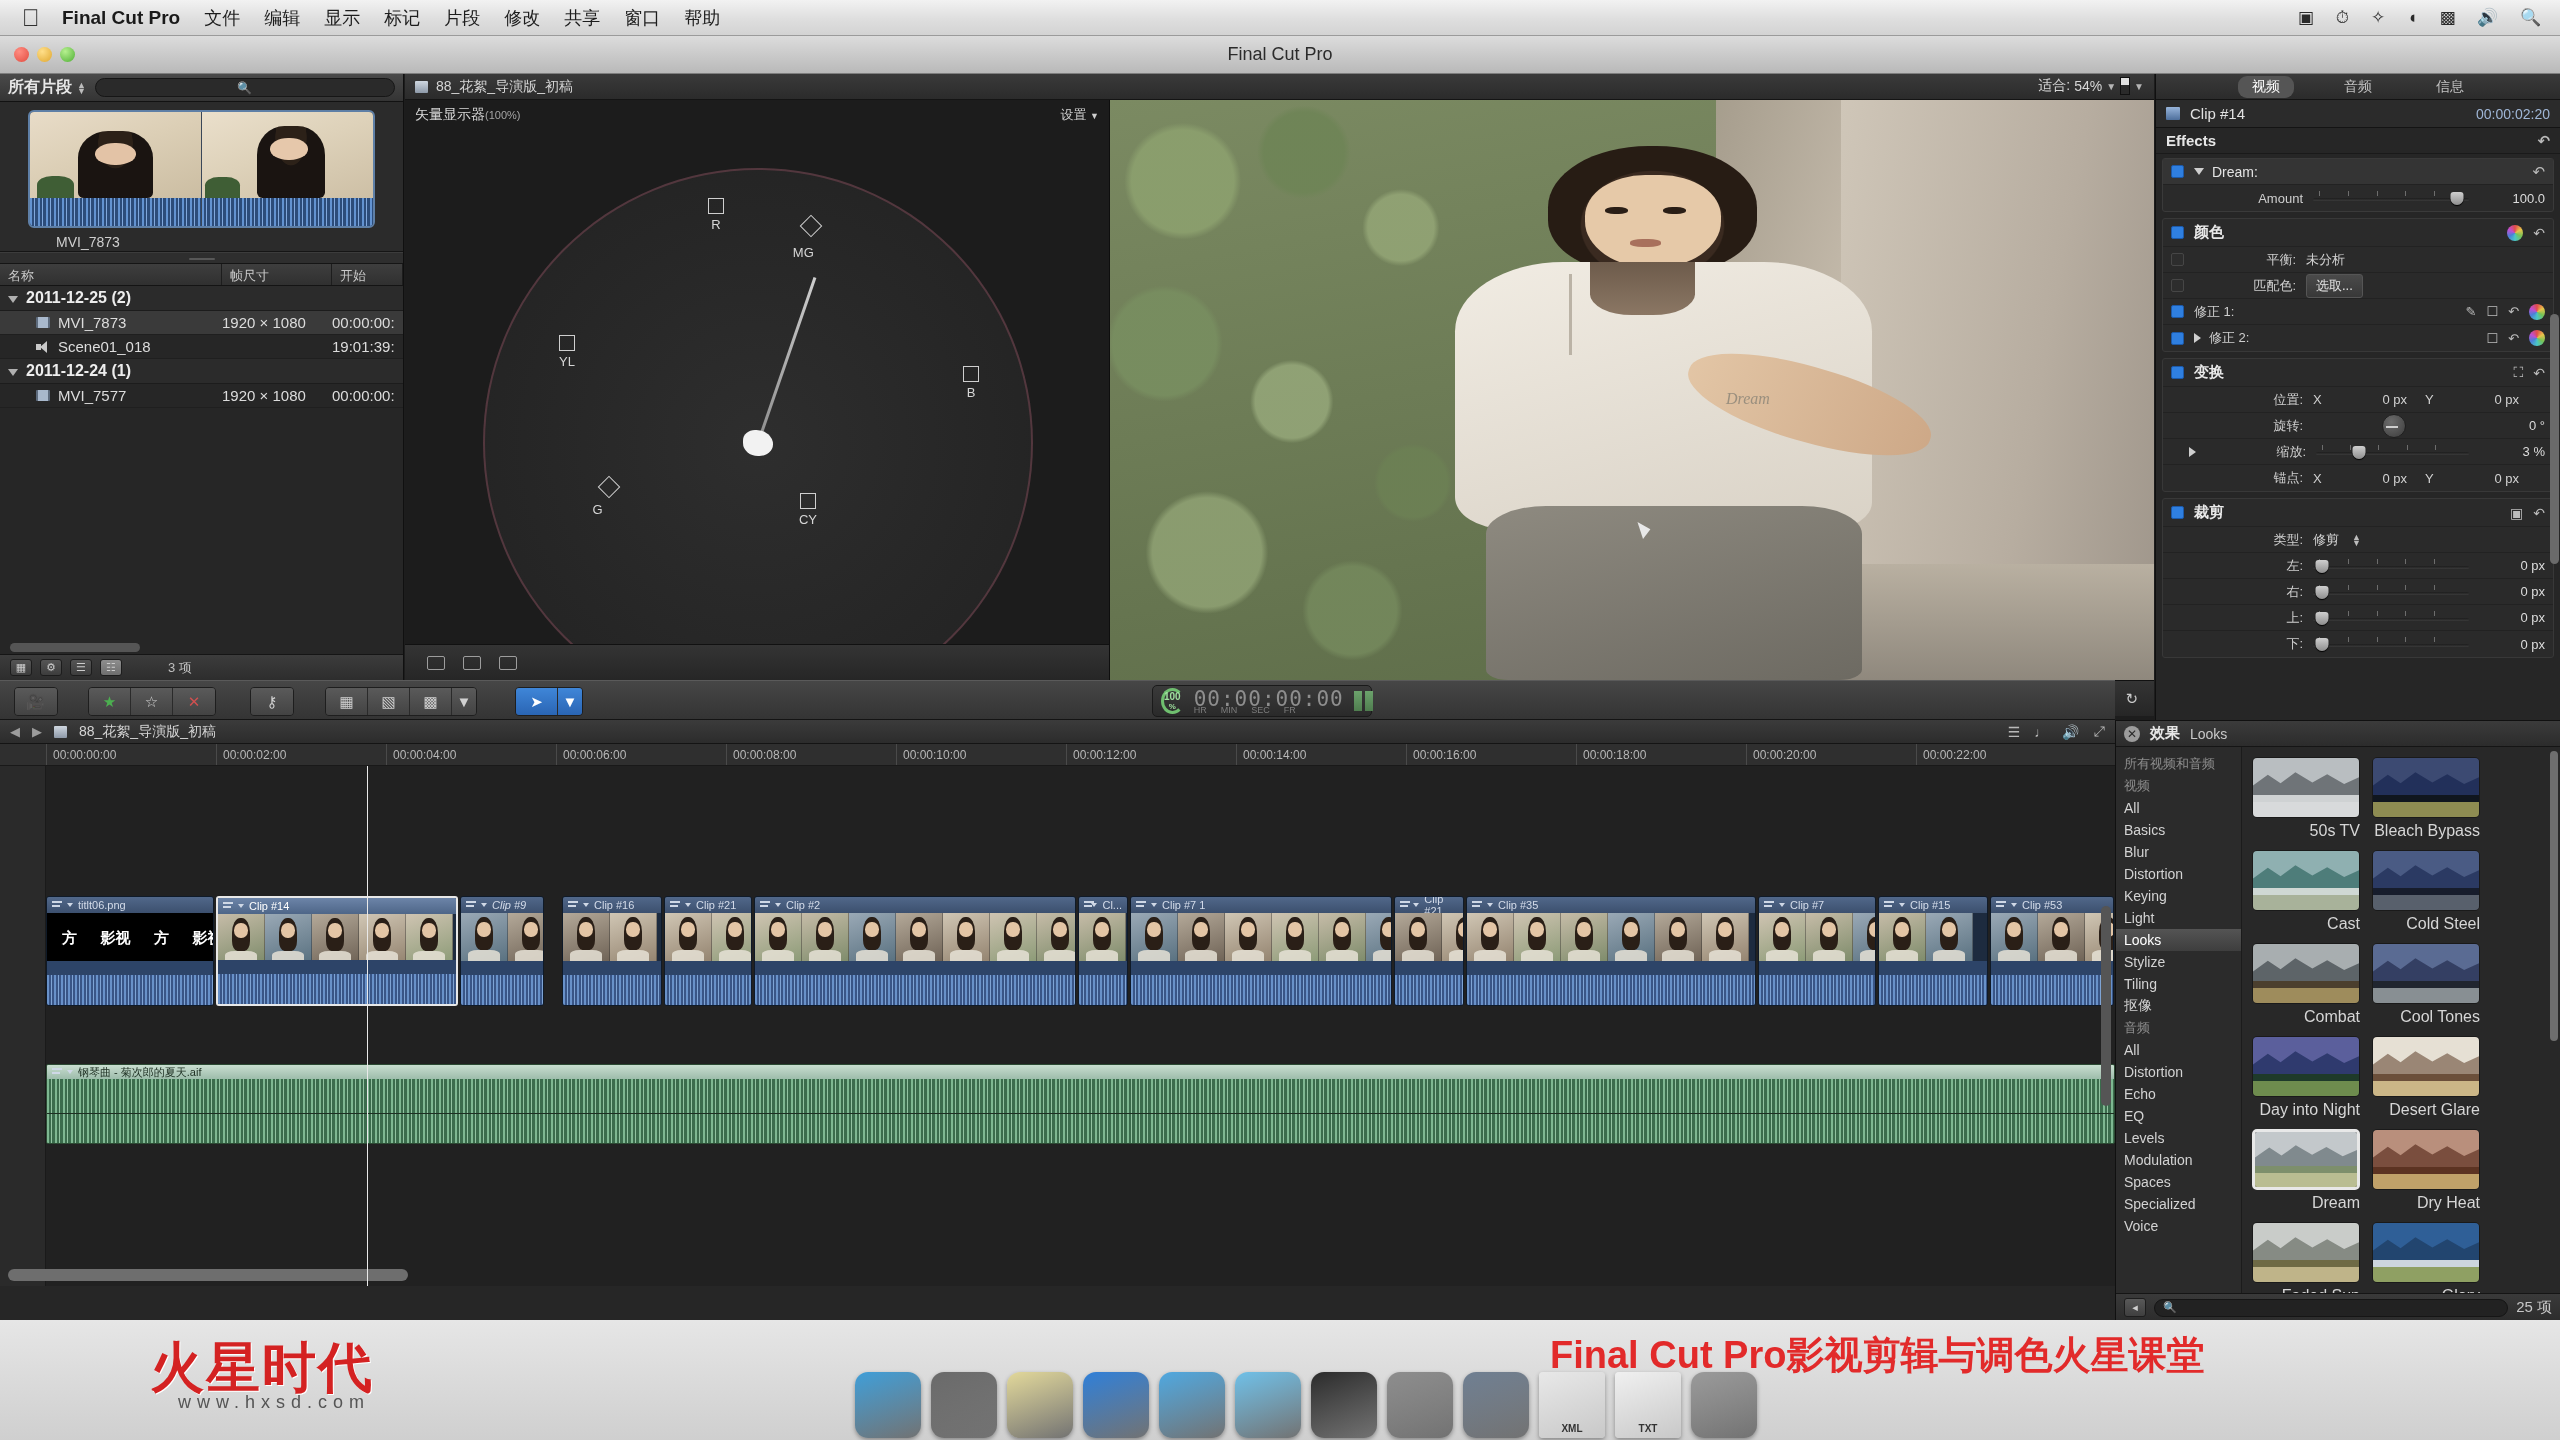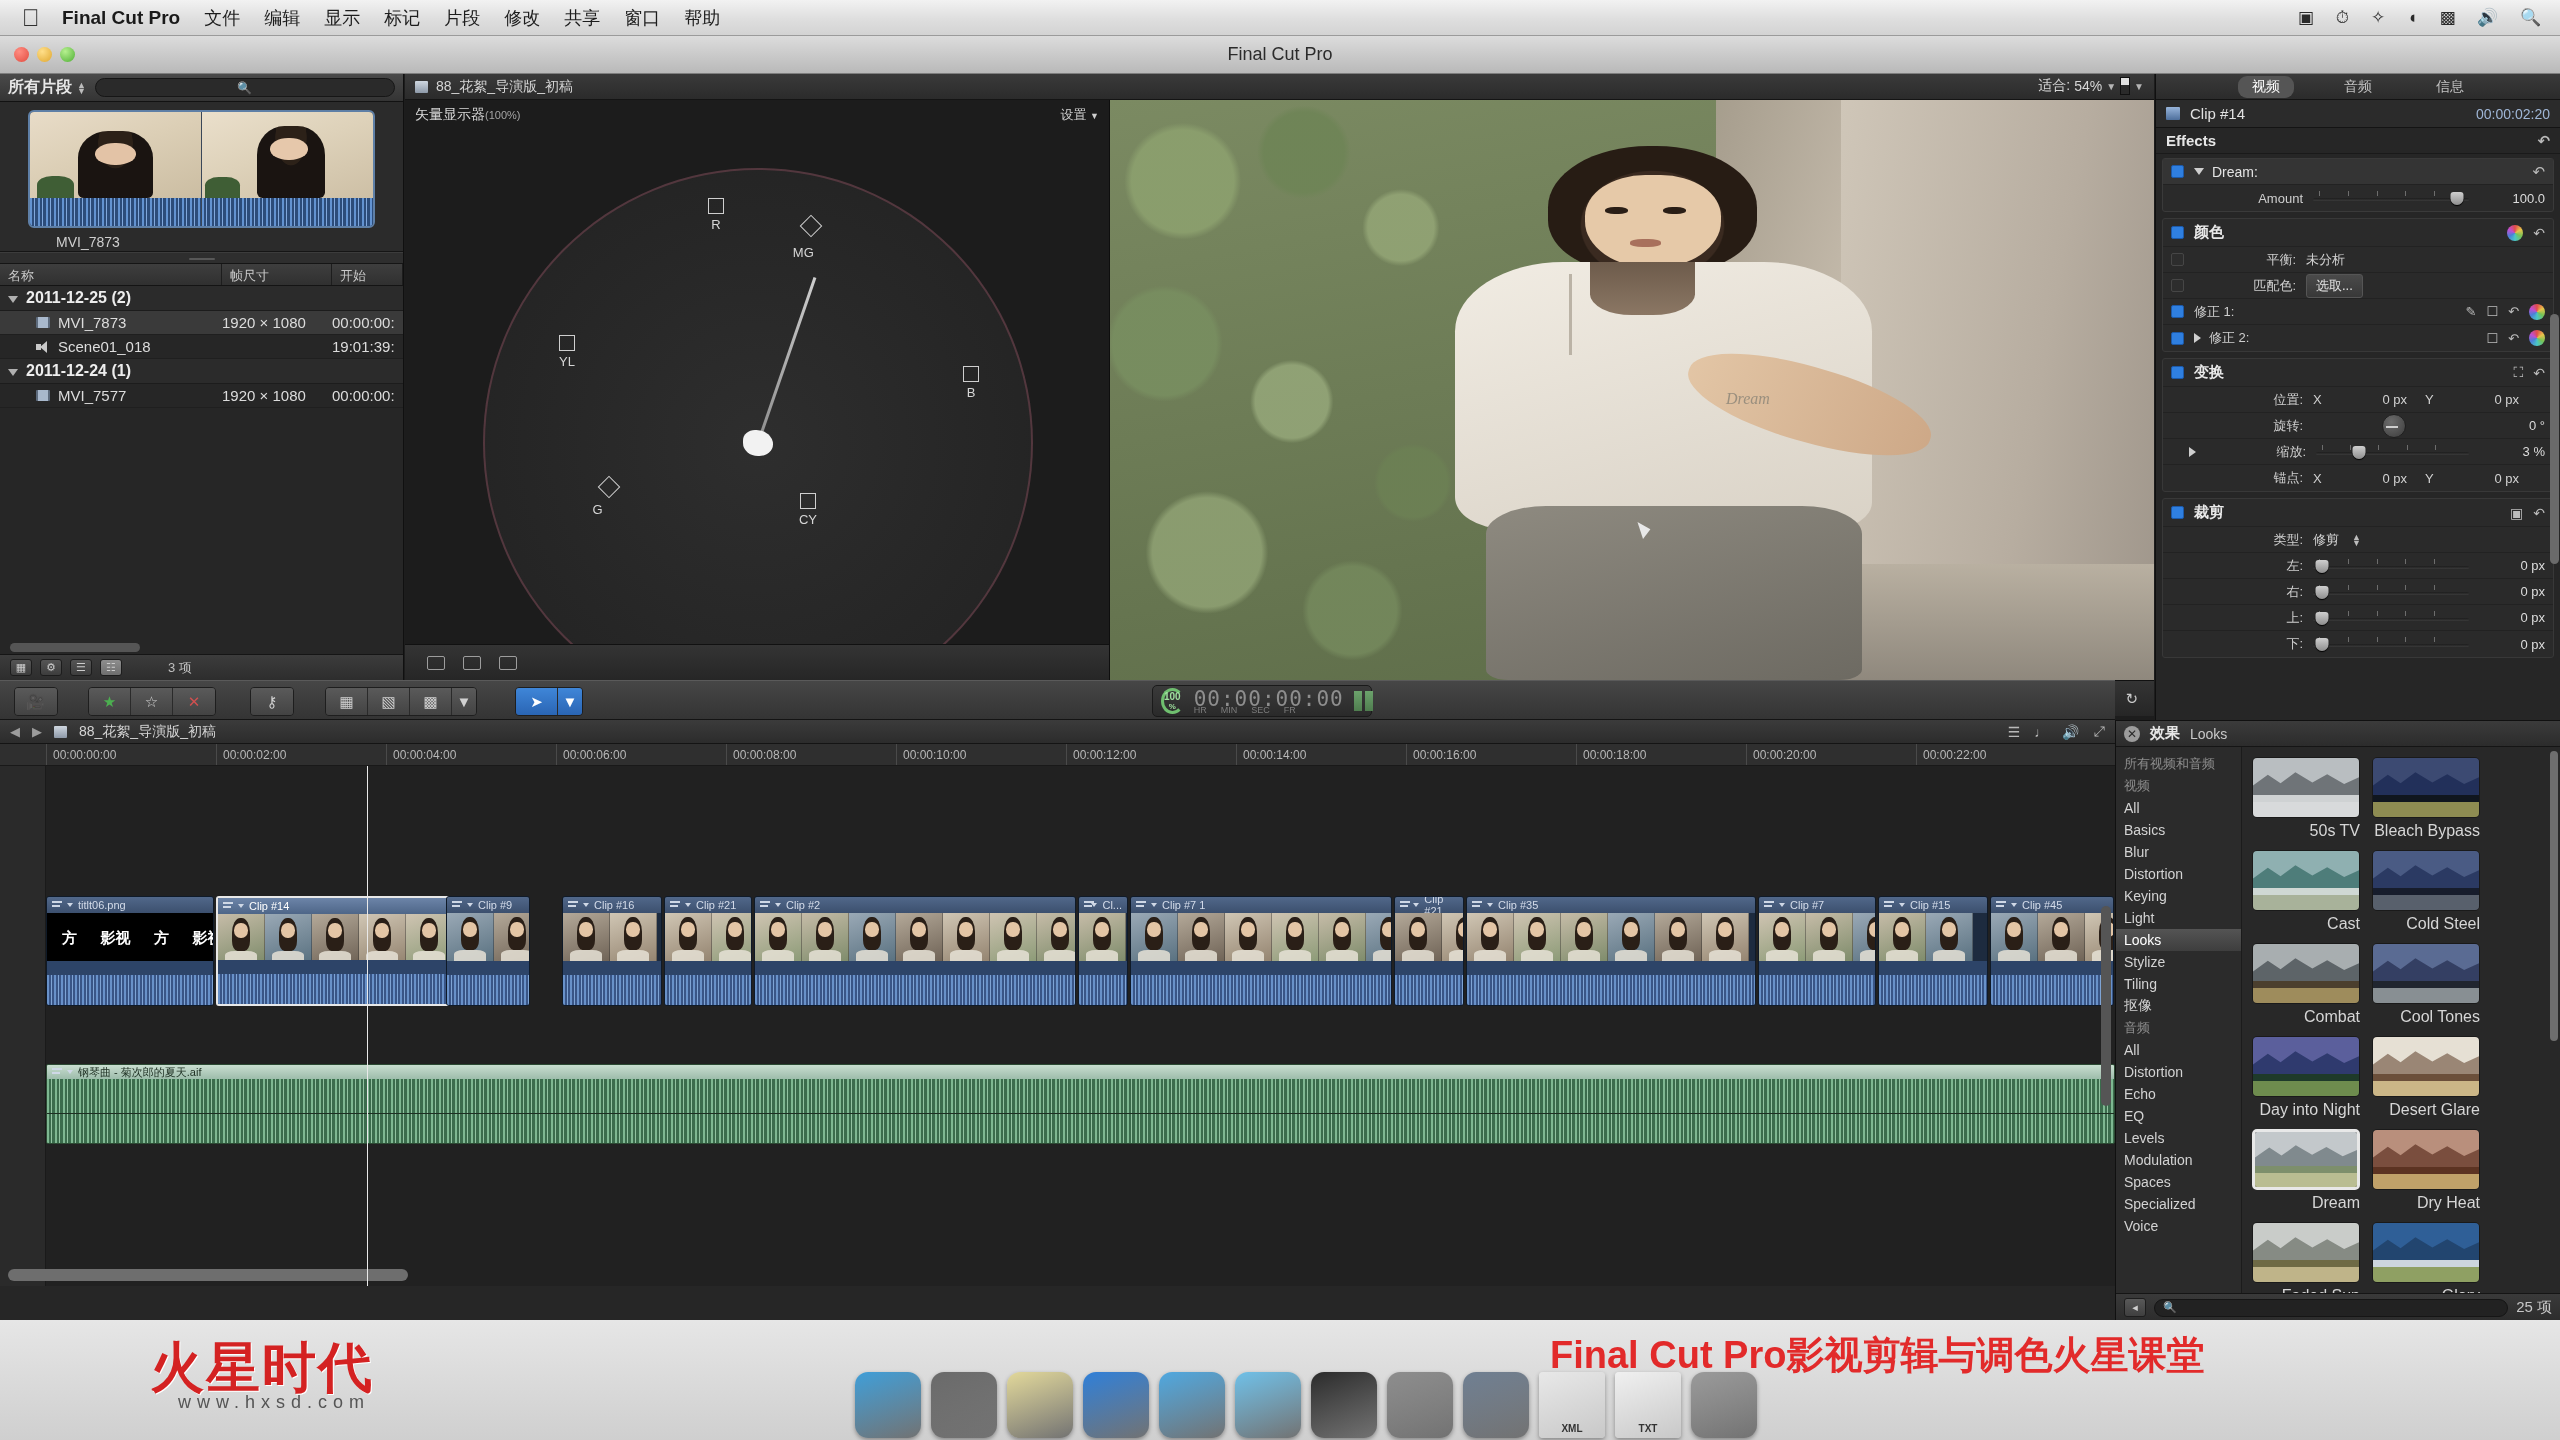--- a/index.html
+++ b/index.html
@@ -842,21 +842,21 @@
               <div class="t" style="background: linear-gradient(160deg, rgb(207, 196, 178), rgb(139, 154, 118));">
                 <div style="position:absolute;width:46px;height:50px;position:relative;">
                   <div style="position:absolute;left:30%;top:8%;width:40%;height:66%;background:#2a1f17;border-radius:45% 45% 30% 30%;"></div>
                   <div style="position:absolute;left:35%;top:18%;width:30%;height:30%;background:#e3c5a5;border-radius:48%;"></div>
                   <div style="position:absolute;left:16%;bottom:0;width:68%;height:26%;background:rgba(230,226,214,.85);border-radius:30% 30% 0 0;"></div>
                 </div>
               </div>
             </div>
             <div class="caudio"></div>
           </div>
-          <div class="clip" style="left: 400px; width: 84px;">
+          <div class="clip" style="left: 414px; width: 84px; font-style: italic;">
             <div class="chead">
               <span class="cicon"></span>
               <span class="caret"></span>
               <span>Clip #9</span>
             </div>
             <div class="thumbs">
               <div class="t" style="background: linear-gradient(160deg, rgb(154, 169, 182), rgb(88, 112, 127));">
                 <div style="position:absolute;width:46px;height:50px;position:relative;">
                   <div style="position:absolute;left:30%;top:8%;width:40%;height:66%;background:#2a1f17;border-radius:45% 45% 30% 30%;"></div>
                   <div style="position:absolute;left:35%;top:18%;width:30%;height:30%;background:#e3c5a5;border-radius:48%;"></div>
@@ -1177,21 +1177,21 @@
                   <div style="position:absolute;left:16%;bottom:0;width:68%;height:26%;background:rgba(230,226,214,.85);border-radius:30% 30% 0 0;"></div>
                 </div>
               </div>
             </div>
             <div class="caudio"></div>
           </div>
           <div class="clip" style="left: 1944px; width: 124px;">
             <div class="chead">
               <span class="cicon"></span>
               <span class="caret"></span>
-              <span>Clip #45</span>
+              <span>Clip #53</span>
             </div>
             <div class="thumbs">
               <div class="t" style="background: linear-gradient(160deg, rgb(154, 169, 182), rgb(88, 112, 127));">
                 <div style="position:absolute;width:46px;height:50px;position:relative;">
                   <div style="position:absolute;left:30%;top:8%;width:40%;height:66%;background:#2a1f17;border-radius:45% 45% 30% 30%;"></div>
                   <div style="position:absolute;left:35%;top:18%;width:30%;height:30%;background:#e3c5a5;border-radius:48%;"></div>
                   <div style="position:absolute;left:16%;bottom:0;width:68%;height:26%;background:rgba(230,226,214,.85);border-radius:30% 30% 0 0;"></div>
                 </div>
               </div>
               <div class="t" style="background: linear-gradient(160deg, rgb(180, 169, 153), rgb(110, 98, 85));">

